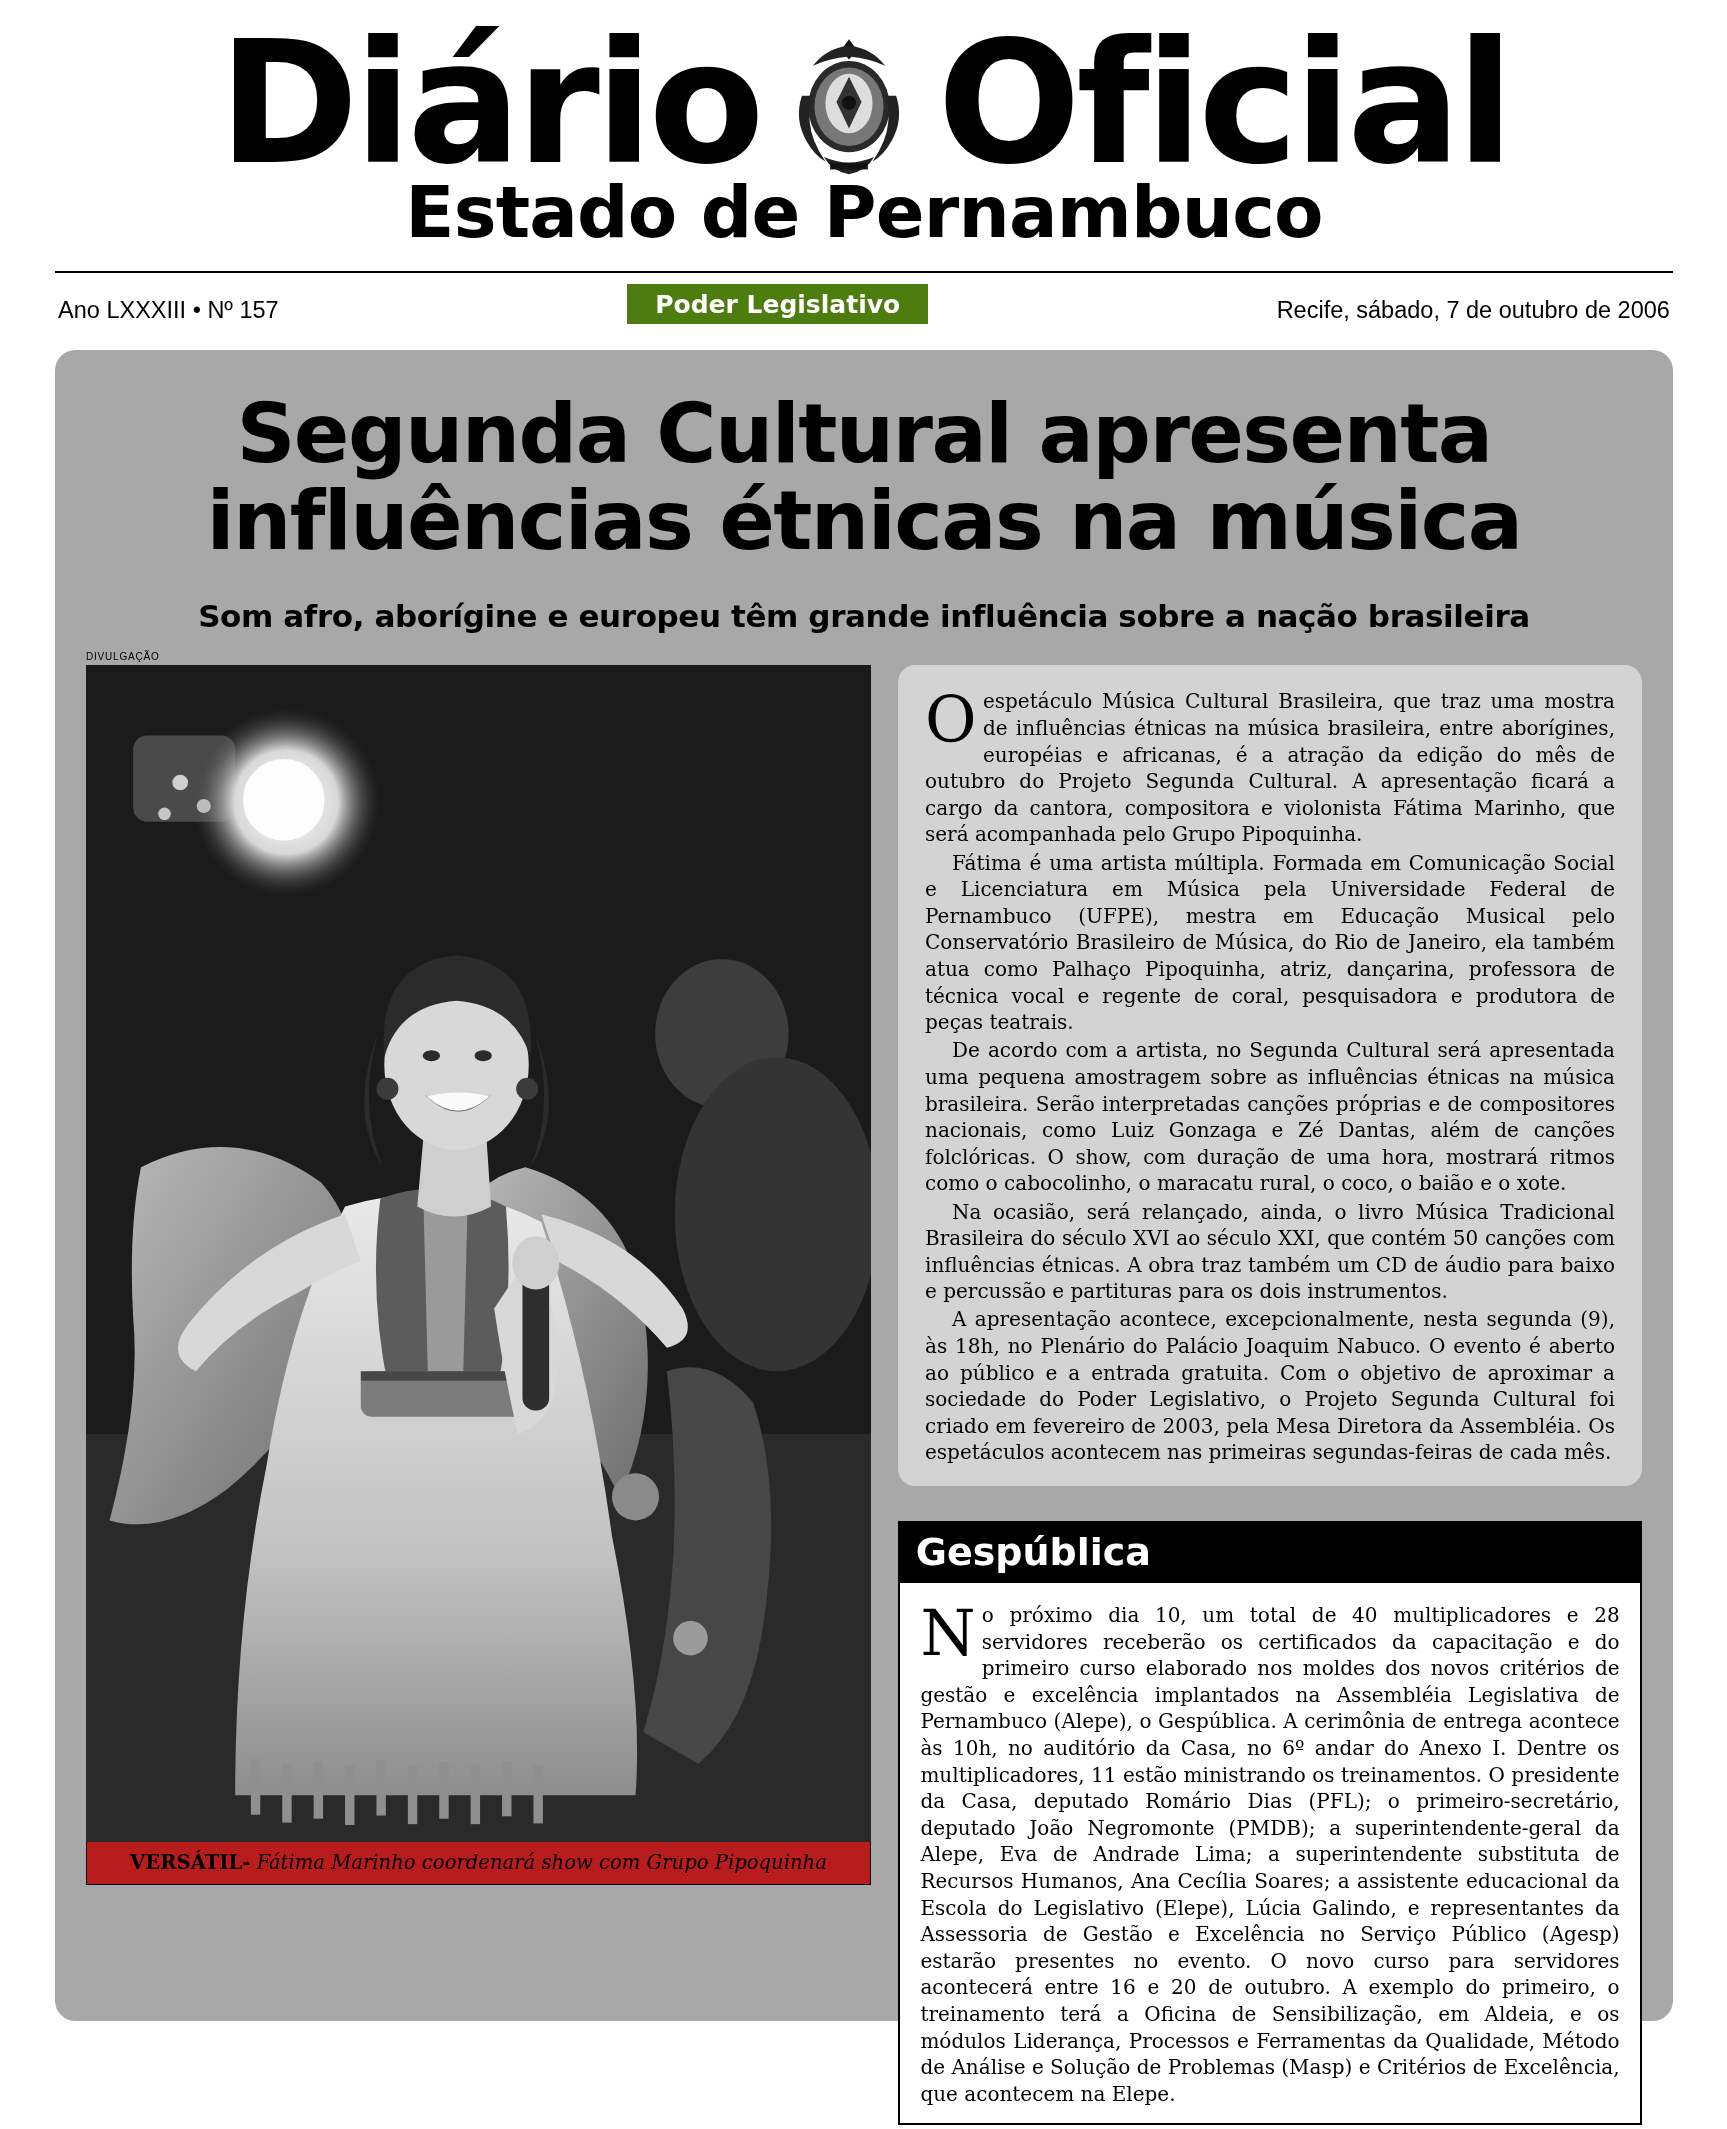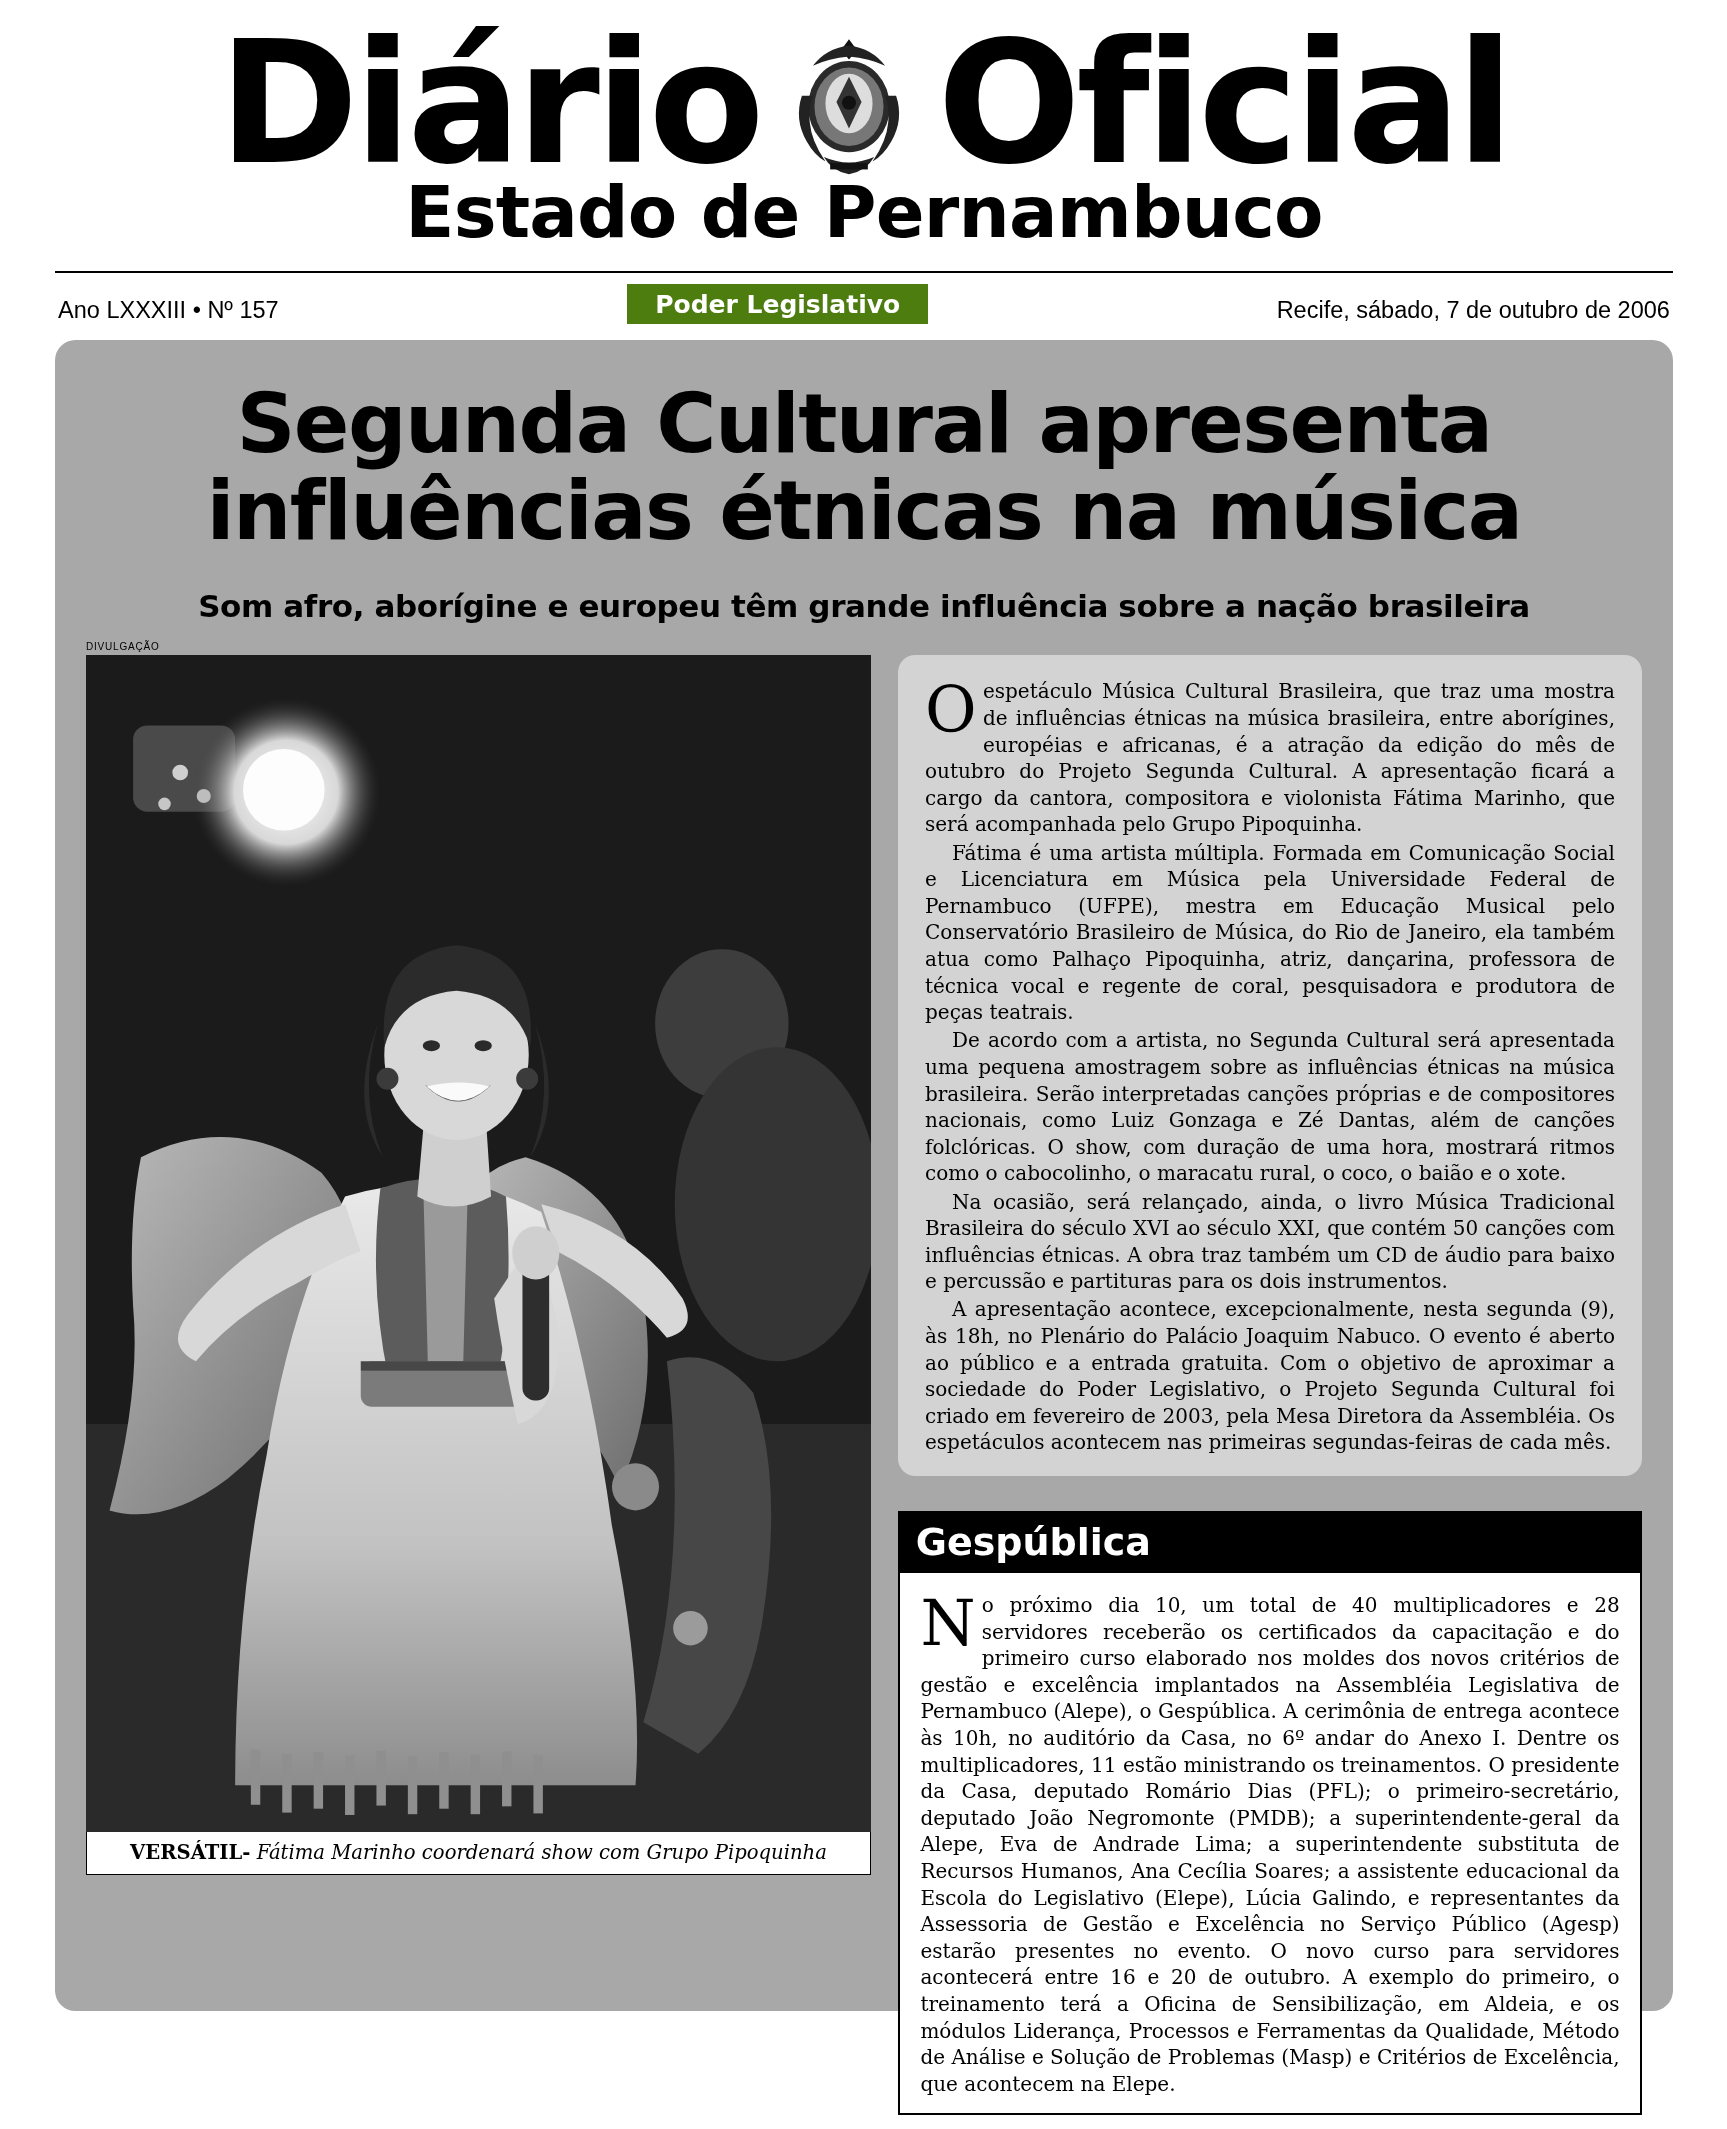--- a/index.html
+++ b/index.html
@@ -85,21 +85,21 @@
     font-size: 25px;
     padding: 5.5px 28px;
     letter-spacing: 0px;
   }
 
   
   .panel {
     position: relative;
     background: #a8a8a8;
     border-radius: 20.4px;
-    margin-top: 6px;
+    margin-top: 16px;
     padding: 27px 31px 23.5px 31px;
     height: 1671px;
     box-sizing: border-box;
   }
 
   .headline {
     font-family: "DejaVu Sans", sans-serif;
     font-weight: bold;
     font-size: 82px;
     line-height: 1.06;
@@ -137,21 +137,21 @@
   .photo {
     position: relative;
     width: 785px;
     height: 1177px;
     background: #202020;
     overflow: hidden;
   }
   .photo svg { position:absolute; inset:0; width:100%; height:100%; }
 
   .caption {
-    background: #ffffff;
+    background: #b91c1c;
     border: 1.6px solid #000;
     border-top: none;
     padding: 9.4px 7.8px;
     text-align: center;
     font-family: "DejaVu Serif", serif;
     font-size: 19.6px;
   }
   .caption b { font-weight: bold; }
   .caption i { font-style: italic; }
 

